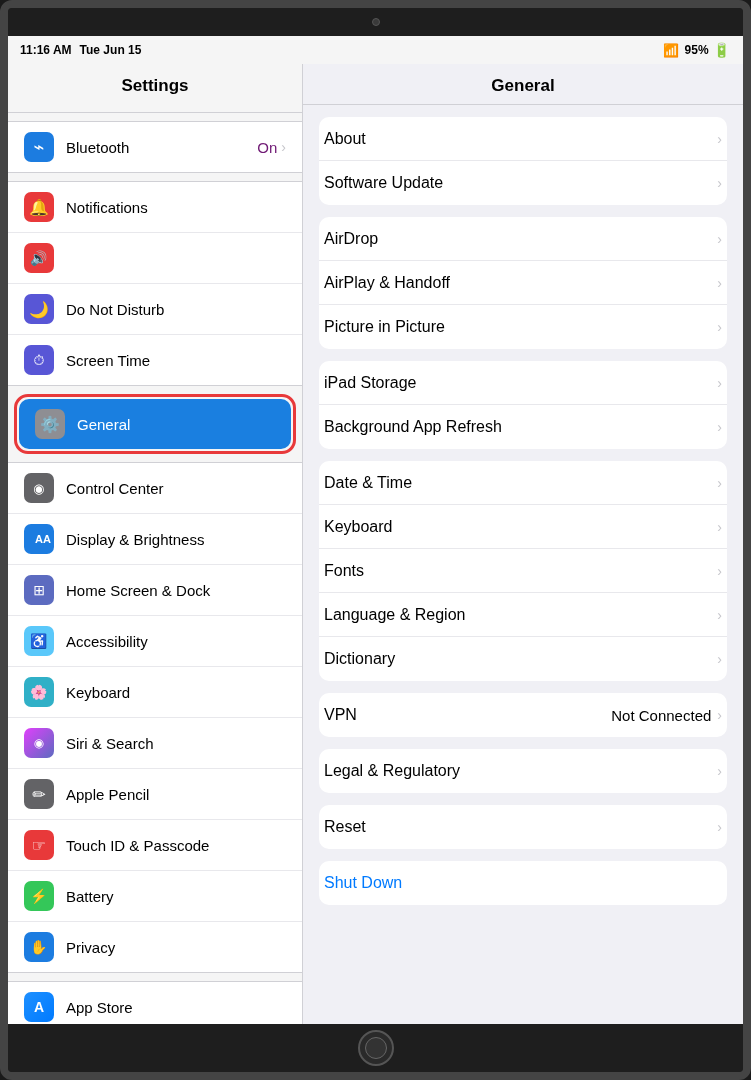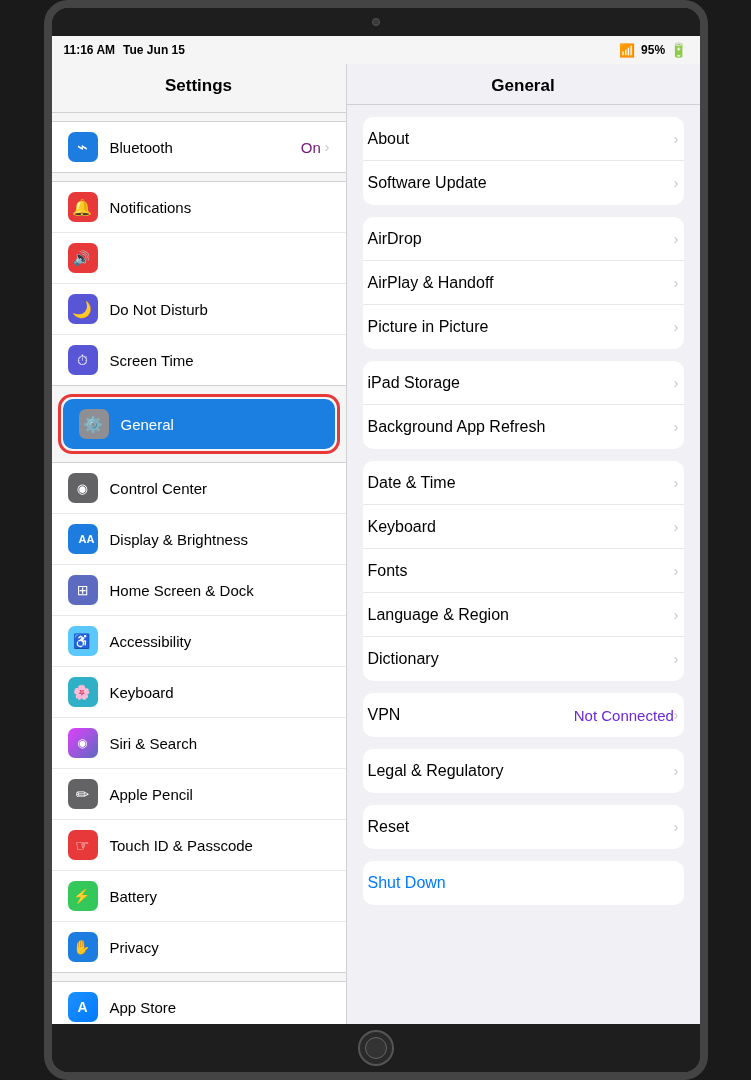--- a/index.html
+++ b/index.html
@@ -7,24 +7,24 @@
     body {
       background: #1a1a1a;
       display: flex;
       justify-content: center;
       align-items: center;
       min-height: 100vh;
       font-family: -apple-system, 'Helvetica Neue', Arial, sans-serif;
     }
 
     .device {
-      width: 664px;
+      width: 751px;
       height: 1080px;
       background: #2c2c2c;
-      border-radius: 24px;
+      border-radius: 12px;
       border: 8px solid #444;
       position: relative;
       overflow: hidden;
       display: flex;
       flex-direction: column;
     }
 
     .device-top {
       height: 28px;
       background: #1e1e1e;
@@ -195,22 +195,22 @@
     .right-item:last-child { border-bottom: none; }
 
     .right-item-label {
       flex: 1;
       font-size: 16px;
       color: #000;
     }
 
     .right-item-value {
       font-size: 15px;
-      color: #6d28d9;
-      margin-right: 0;
+      color: #000000;
+      margin-right: 6px;
     }
 
     .right-chevron {
       color: #c7c7cc;
       font-size: 14px;
     }
 
     .shut-down-link {
       color: #007aff;
       font-size: 16px;

